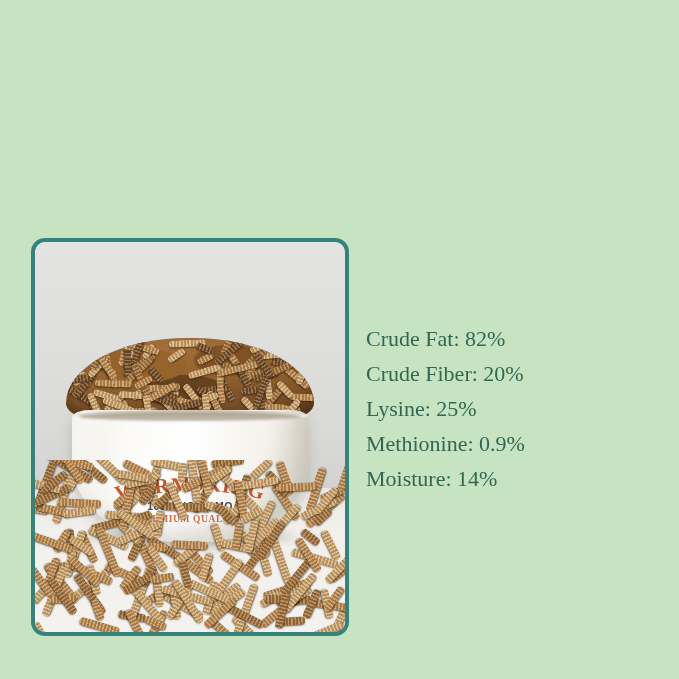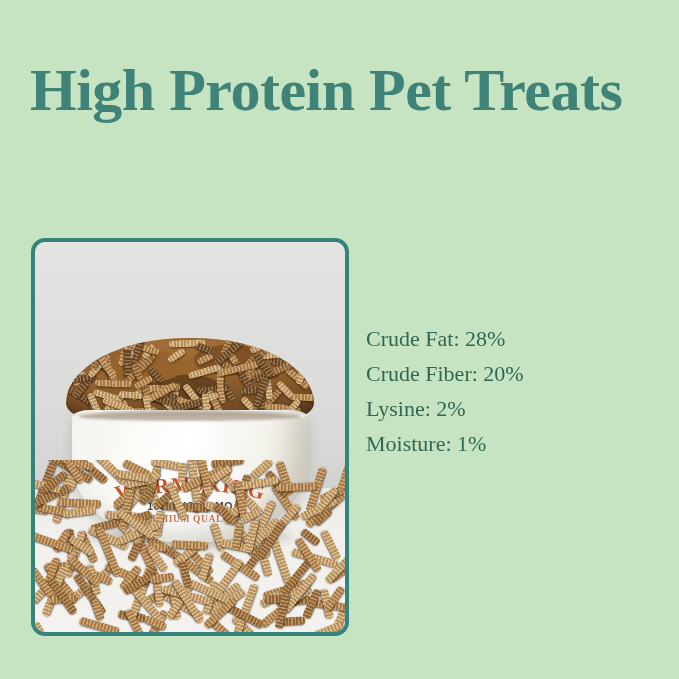--- a/index.html
+++ b/index.html
@@ -220,21 +220,20 @@
     line-height: 35px;
     color: #336651;
     white-space: nowrap;
   }
 </style>
 </head>
 <body>
 
 <div id="page">
 
-  <div id="title">High Protein Pet Treats</div>
 
   <div id="photo-frame">
     <div id="photo">
 
       <div class="photo-wall"></div>
       <div class="photo-table"></div>
 
       <div class="worm-pile" id="pile">
           <div class="worm " style="width: 30.8956px; left: 37.9551%; top: 83.7985%; transform: rotate(36.5083deg);"></div>
           <div class="worm lt" style="width: 17.322px; left: 23.9345%; top: 8.07204%; transform: rotate(-56.4351deg);"></div>
@@ -551,20 +550,21 @@
           <div class="worm pale" style="width: 46.1752px; left: 72.5695%; top: 33.5968%; transform: rotate(-47.2306deg);"></div>
           <div class="worm " style="width: 43.2562px; left: 69.1242%; top: 44.3047%; transform: rotate(-56.3206deg);"></div>
           <div class="worm pale" style="width: 29.3113px; left: 34.7146%; top: 54.8845%; transform: rotate(55.5331deg);"></div>
         </div>
 
     </div>
   </div>
 
   <div id="nutrition">
     <ul id="nutrition-list">
-        <li>Crude Fat: 28%</li>
+        <li>Crude Fat: 82%</li>
         <li>Crude Fiber: 20%</li>
-        <li>Lysine: 2%</li>
-        <li>Moisture: 1%</li>
+        <li>Lysine: 25%</li>
+        <li>Methionine: 0.9%</li>
+        <li>Moisture: 14%</li>
       </ul>
   </div>
 
 </div>
 
 </body></html>

